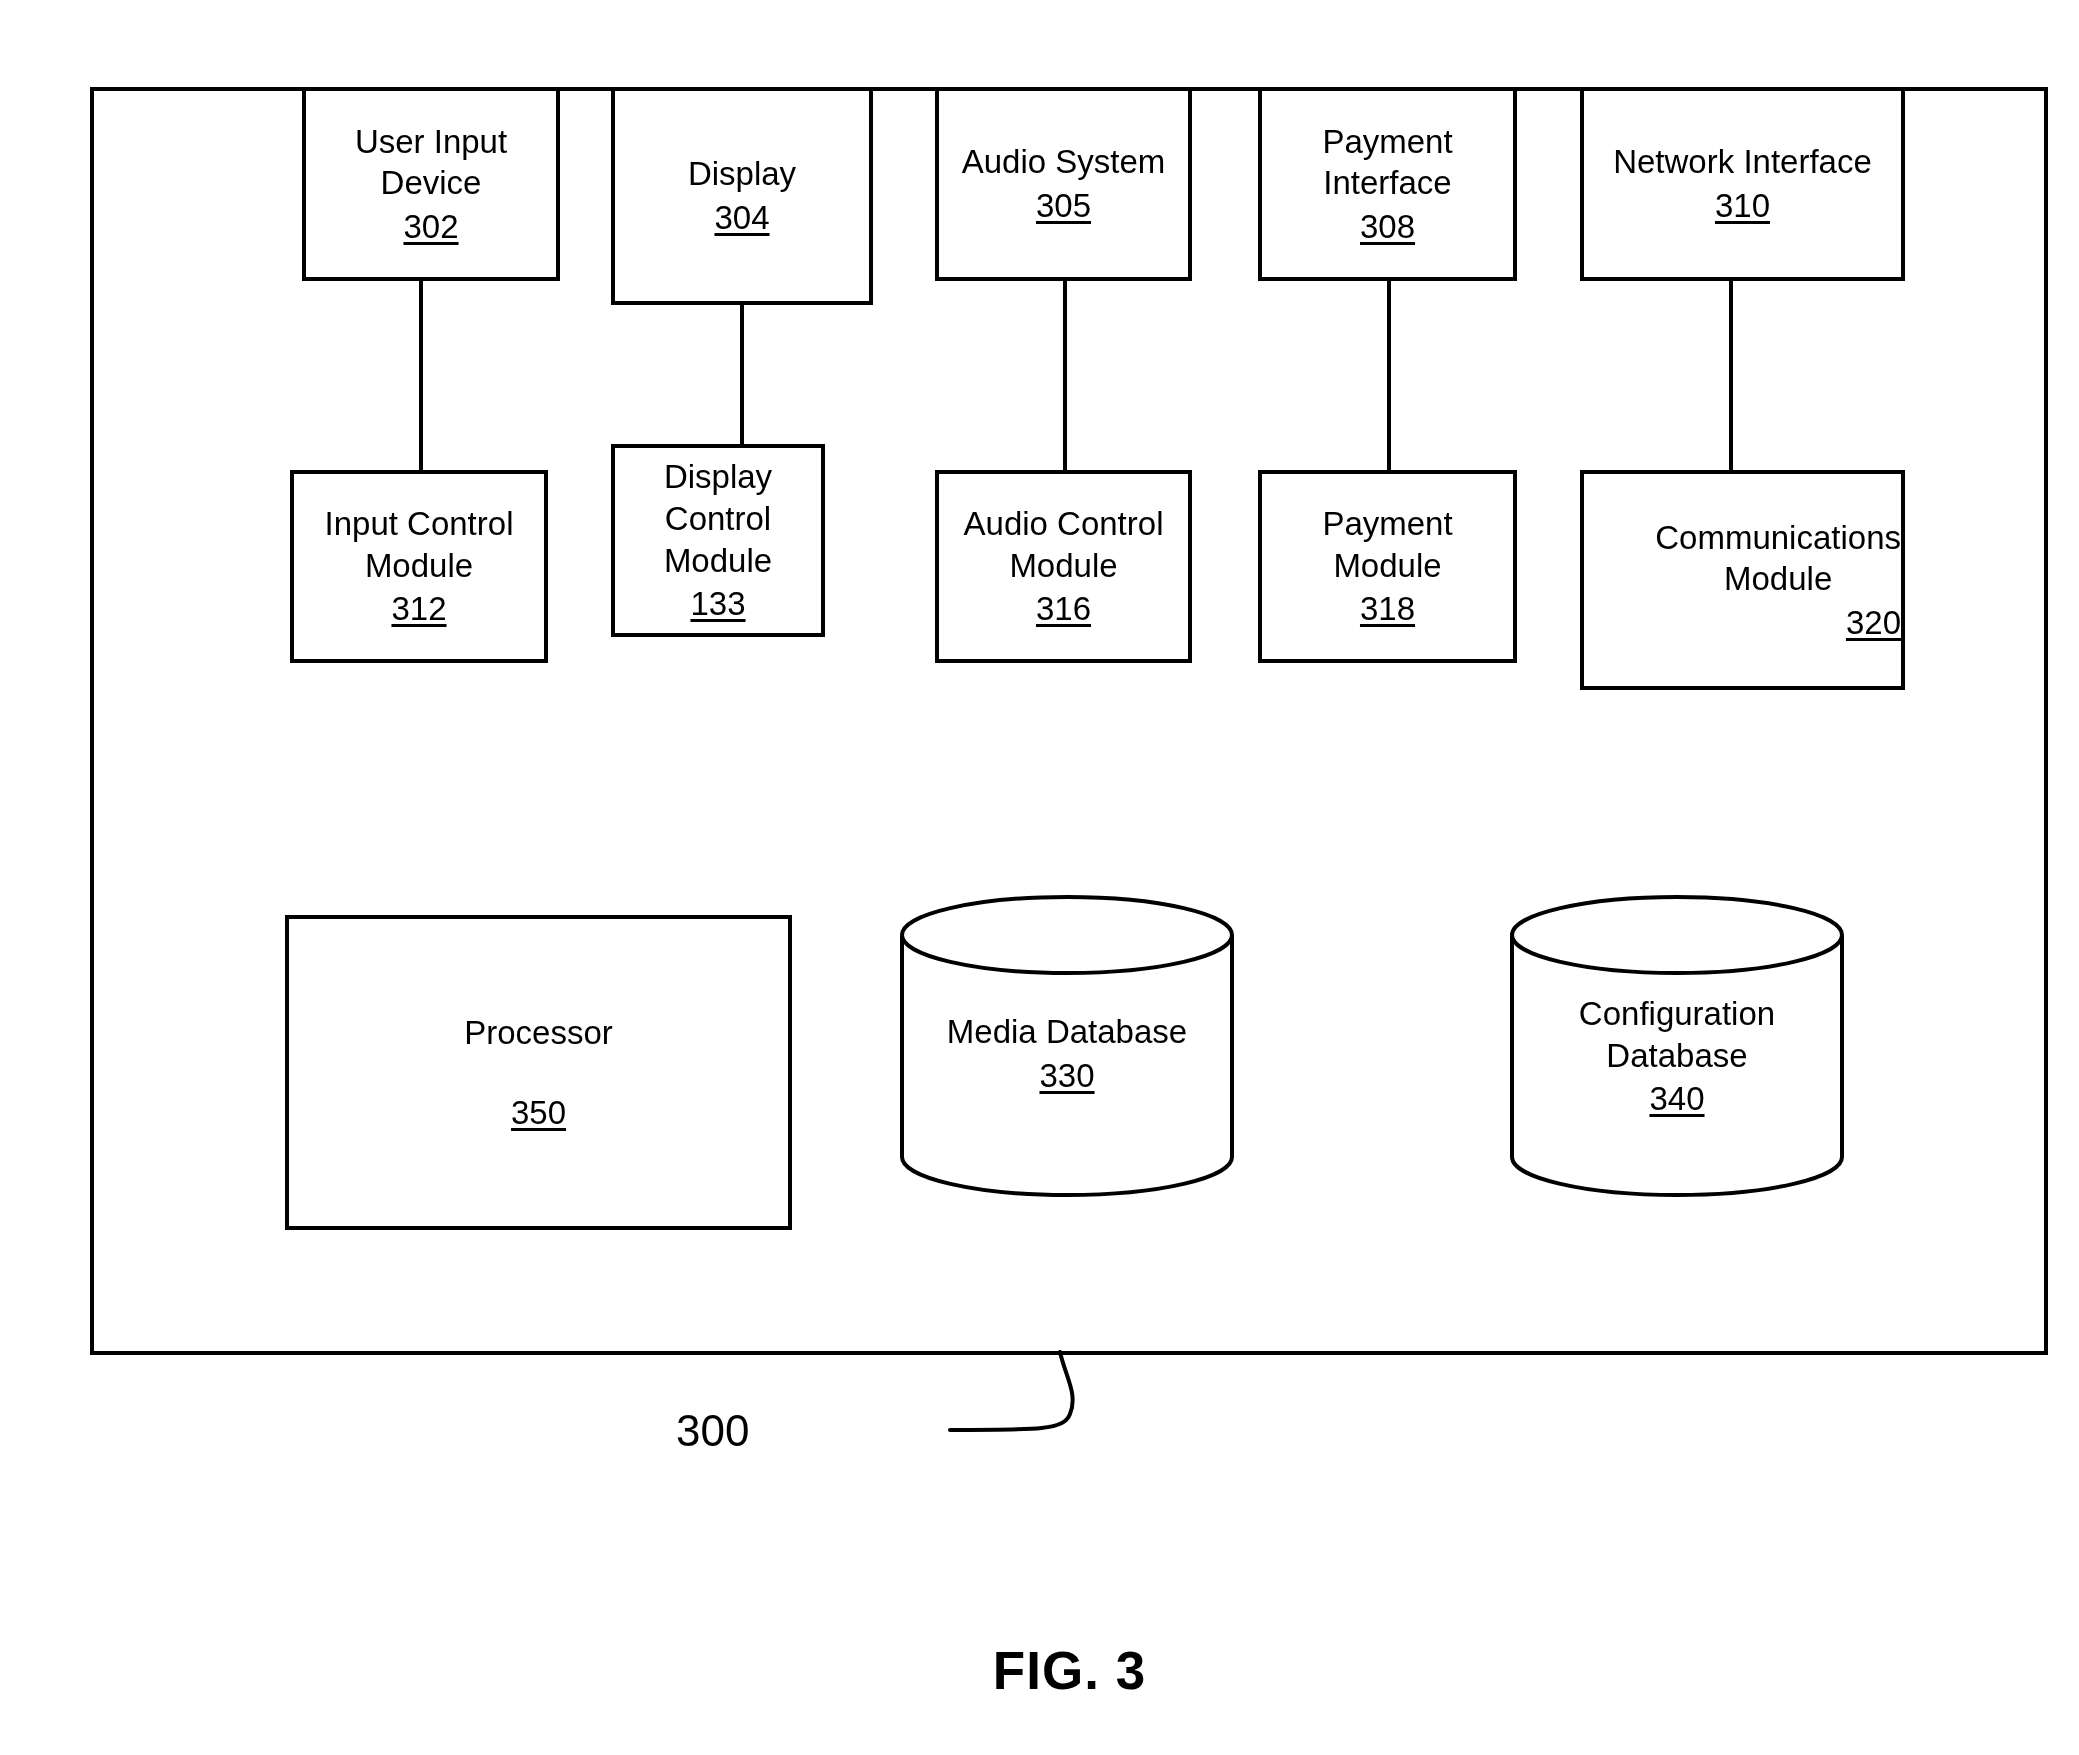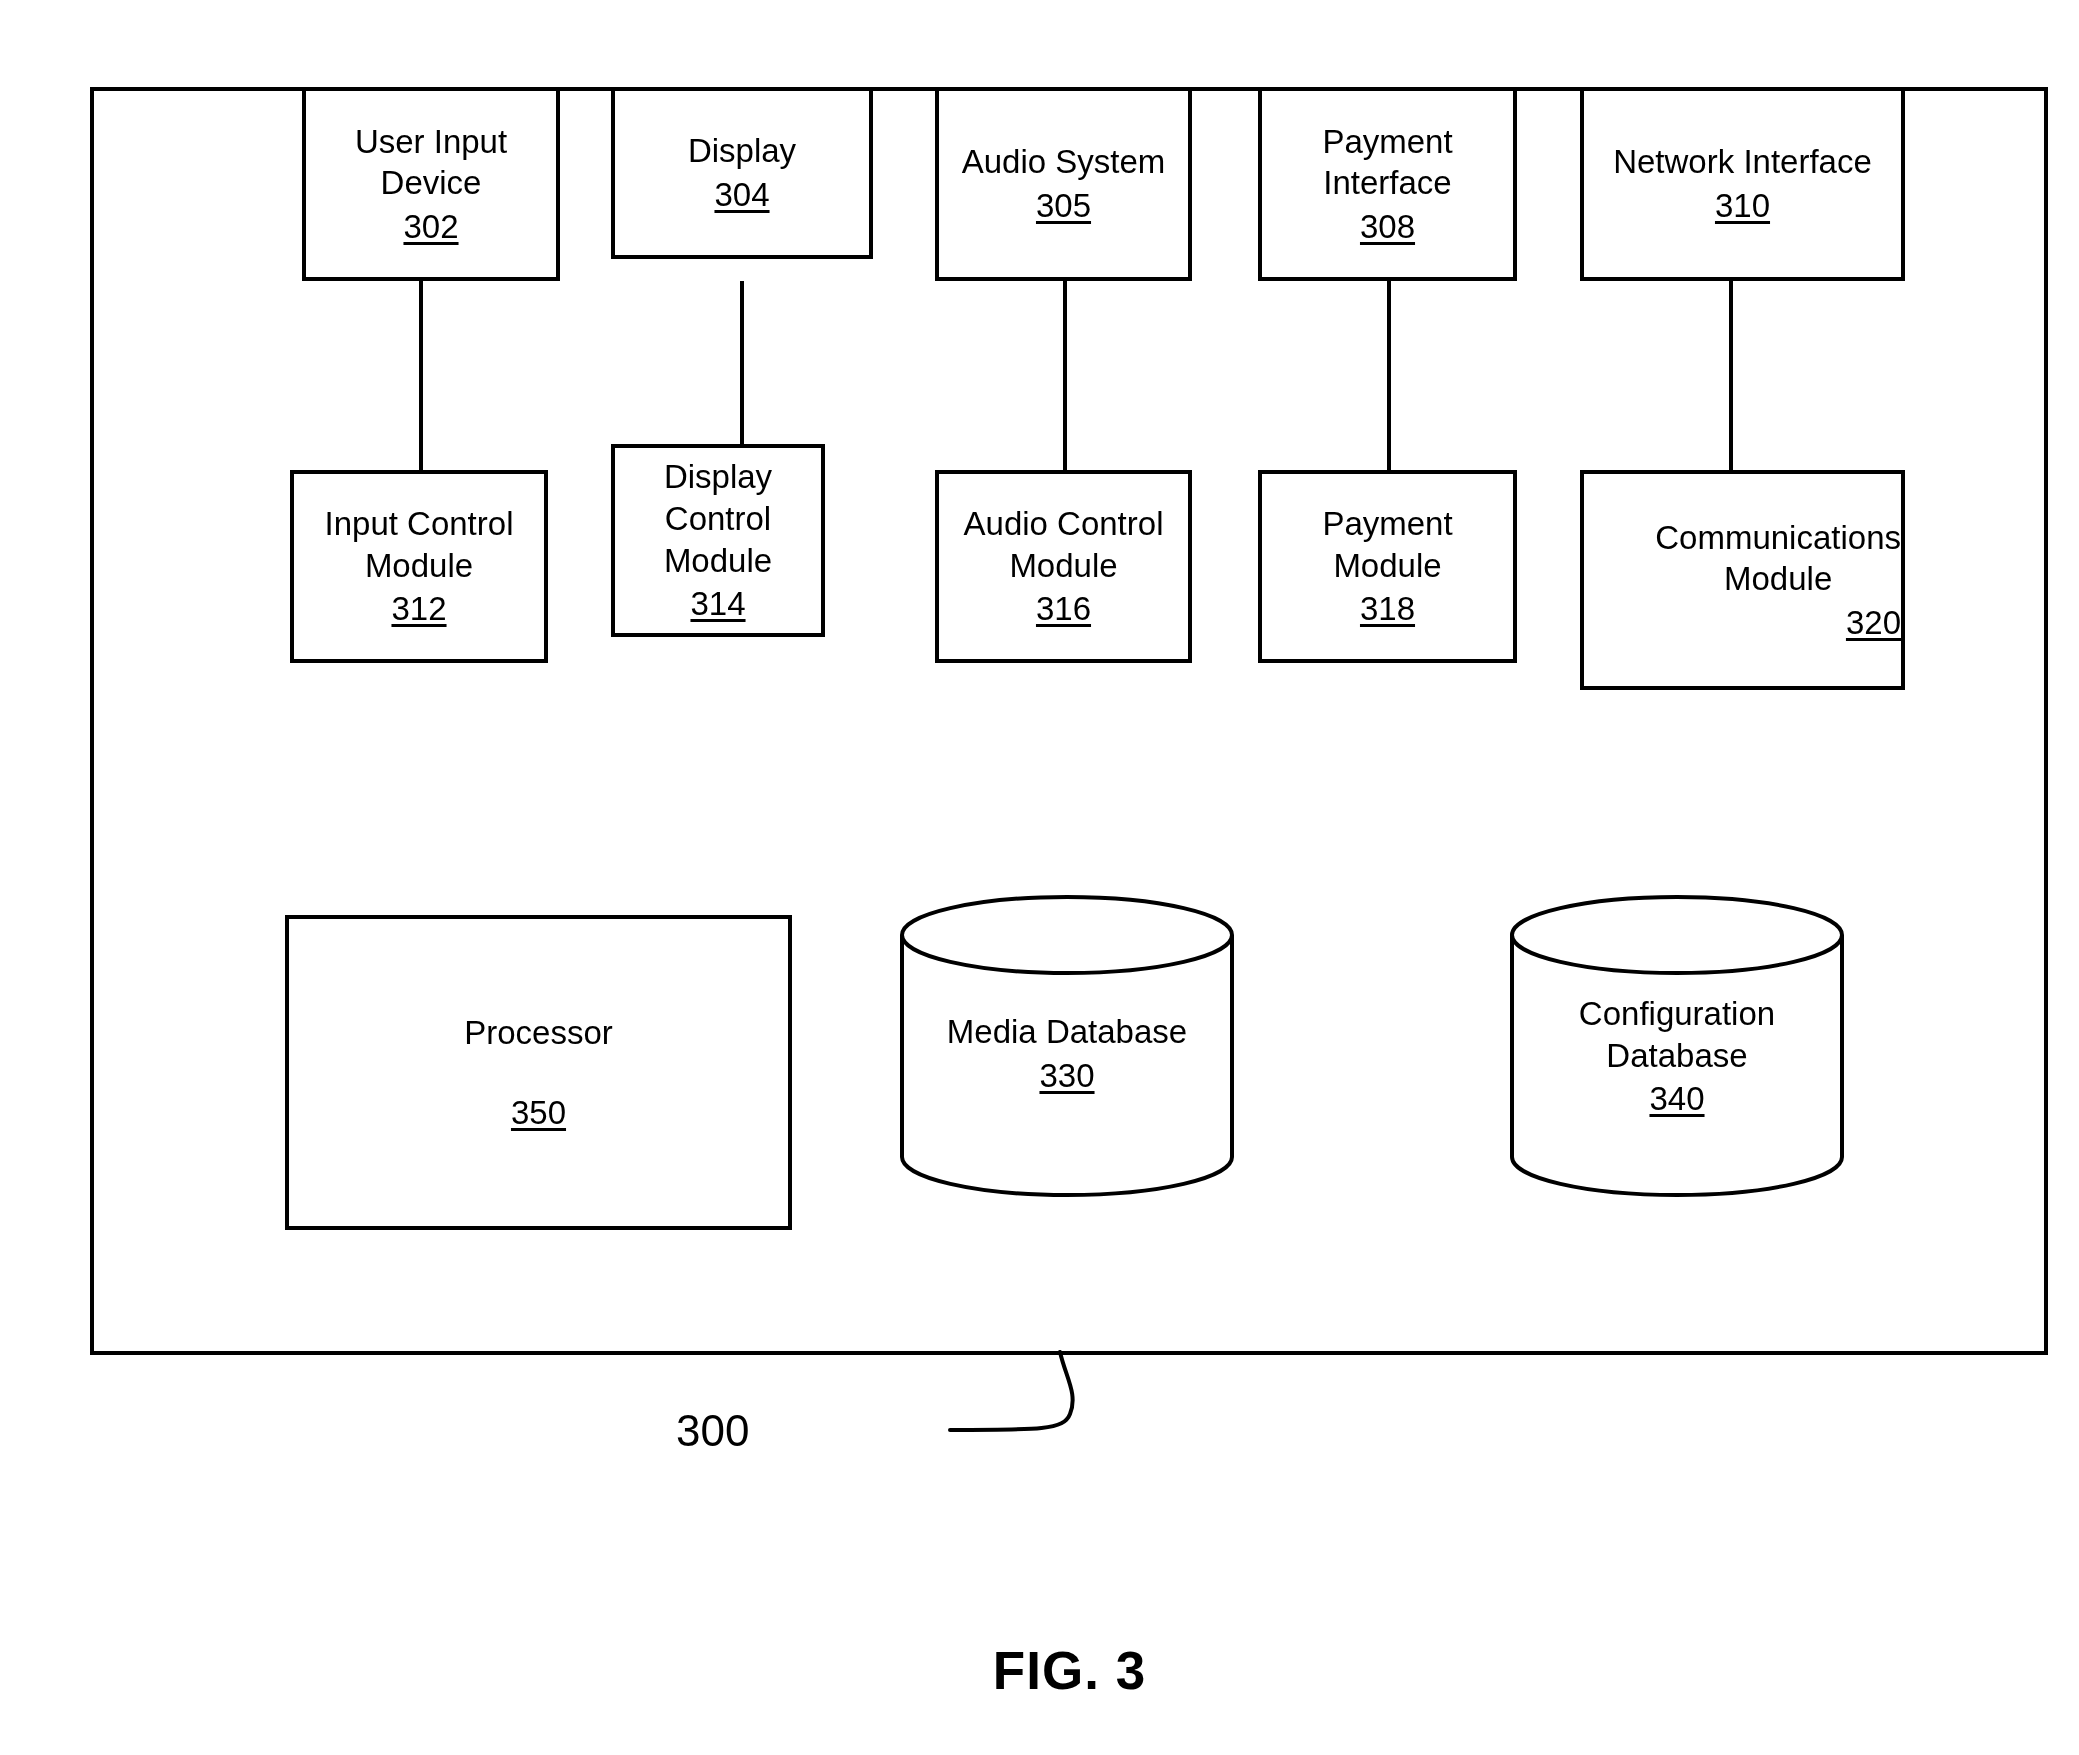--- a/index.html
+++ b/index.html
@@ -116,21 +116,21 @@
   <div class="connector" style="left:1063px; top:281px; height:189px;"></div>
   <div class="connector" style="left:1387px; top:281px; height:189px;"></div>
   <div class="connector" style="left:1729px; top:281px; height:189px;"></div>
 
   <div class="node-box" style="left:302px; top:87px; width:258px; height:194px;">
     <span class="node-label">User Input
 Device</span>
     <span class="node-ref">302</span>
   </div>
 
-  <div class="node-box" style="left:611px; top:87px; width:262px; height:172px;">
+  <div class="node-box" style="left:611px; top:87px; width:262px; height:218px;">
     <span class="node-label">Display</span>
     <span class="node-ref">304</span>
   </div>
 
   <div class="node-box" style="left:935px; top:87px; width:257px; height:194px;">
     <span class="node-label">Audio System</span>
     <span class="node-ref">305</span>
   </div>
 
   <div class="node-box" style="left:1258px; top:87px; width:259px; height:194px;">
@@ -146,21 +146,21 @@
 
   <div class="node-box" style="left:290px; top:470px; width:258px; height:193px;">
     <span class="node-label">Input Control
 Module</span>
     <span class="node-ref">312</span>
   </div>
 
   <div class="node-box" style="left:611px; top:444px; width:214px; height:193px;">
     <span class="node-label">Display Control
 Module</span>
-    <span class="node-ref">314</span>
+    <span class="node-ref">133</span>
   </div>
 
   <div class="node-box" style="left:935px; top:470px; width:257px; height:193px;">
     <span class="node-label">Audio Control
 Module</span>
     <span class="node-ref">316</span>
   </div>
 
   <div class="node-box" style="left:1258px; top:470px; width:259px; height:193px;">
     <span class="node-label">Payment

